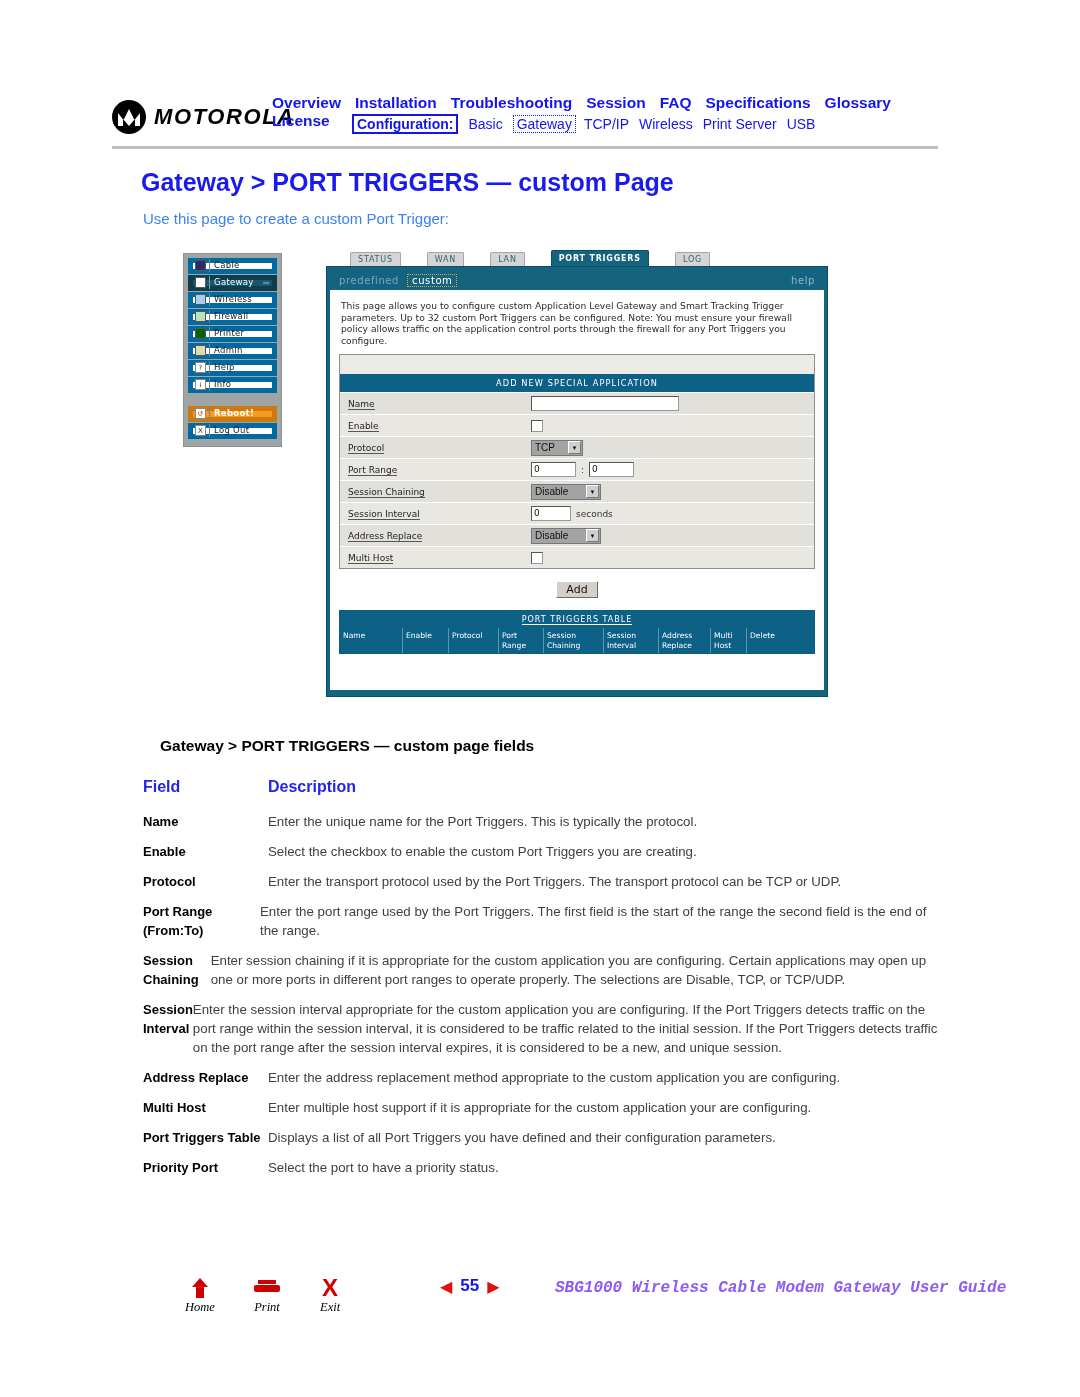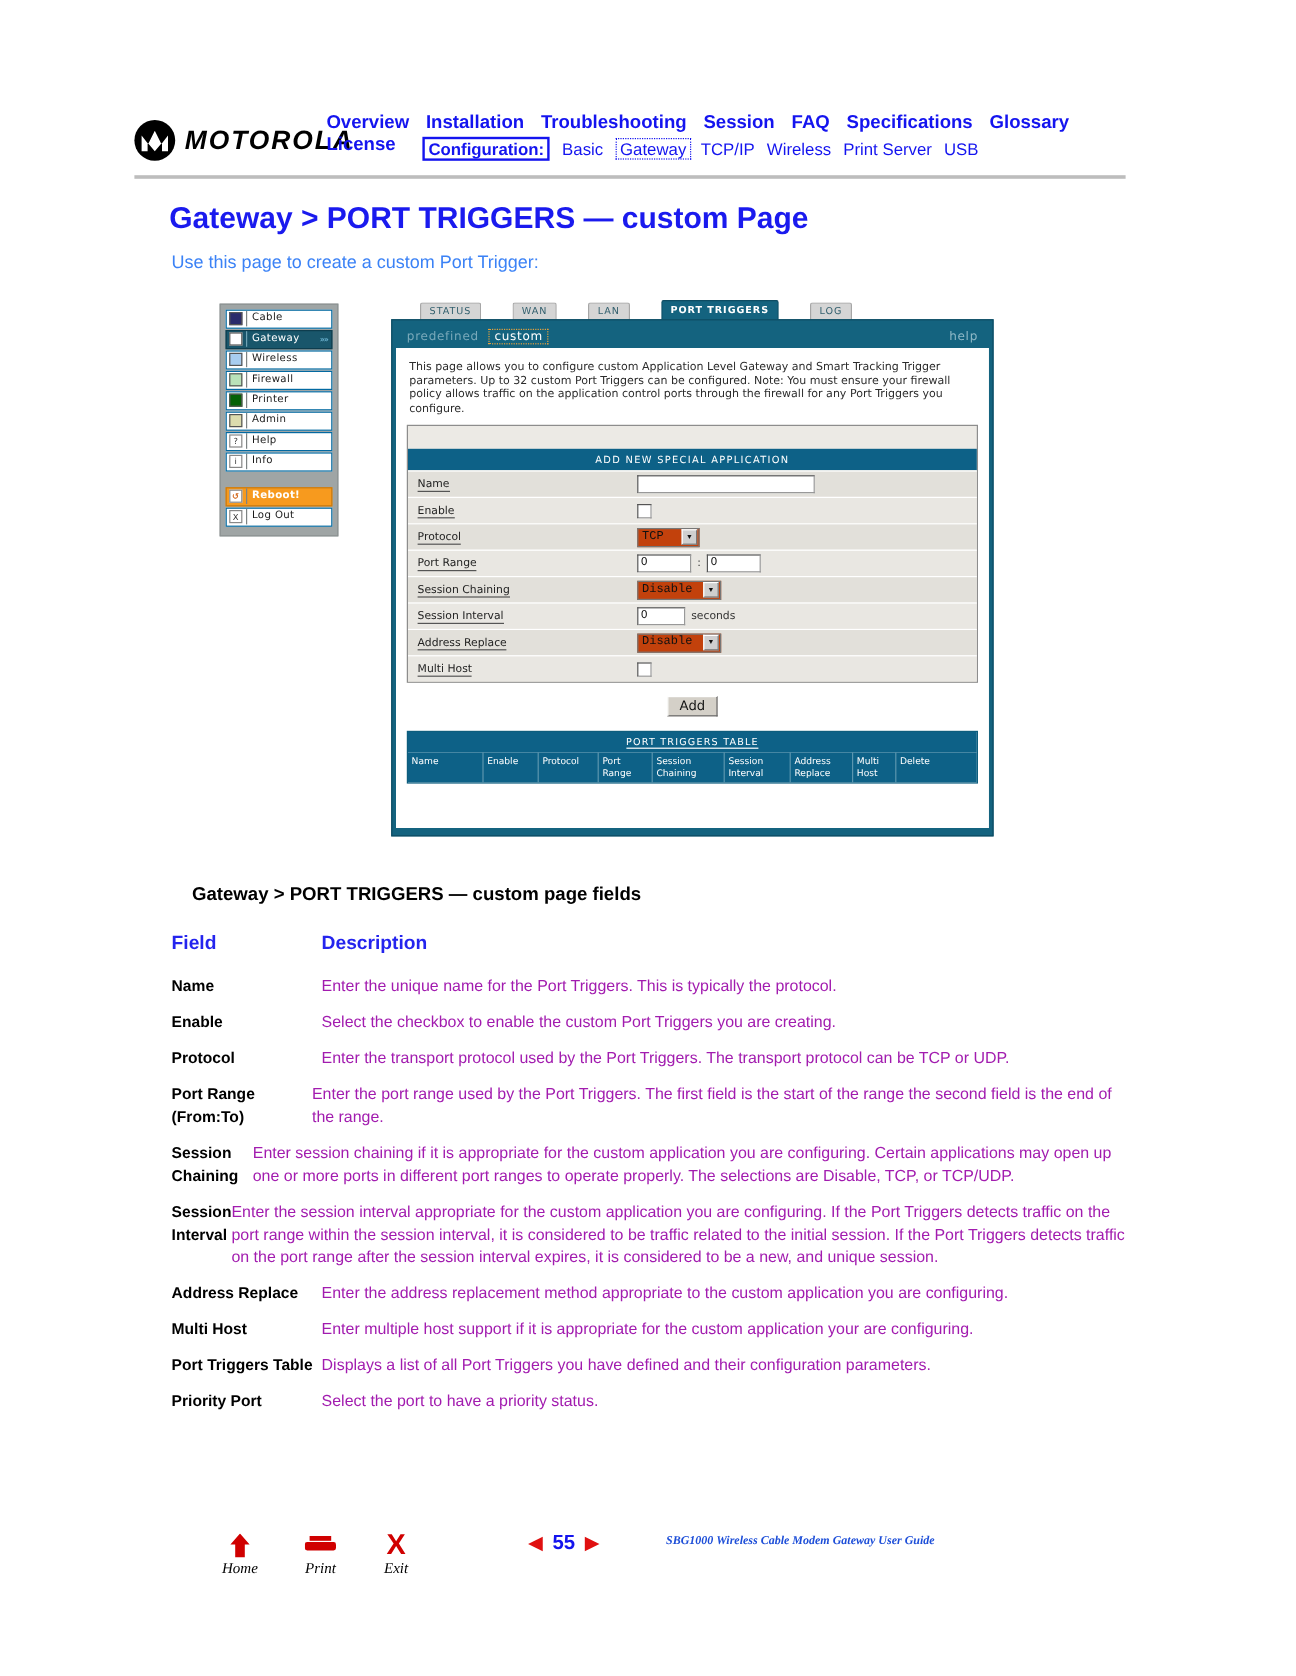--- a/index.html
+++ b/index.html
@@ -30,21 +30,21 @@
   
   .pagetitle { position: absolute; left: 141px; top: 168px; font-size: 25px; font-weight: bold; color: #1a1aee; }
   .intro { position: absolute; left: 143px; top: 210px; font-size: 15px; color: #3b82f6; }
 
   
   .shot { position: absolute; left: 183px; top: 250px; width: 645px; height: 450px; }
 
   
   .sidebar { position: absolute; left: 0px; top: 3px; width: 99px;
              background: #9fa5a5; padding: 4px 4px 6px 4px; border: 1px solid #8b9191; }
-  .side-item { display: flex; align-items: center; background: #ffffff; border: 1px solid #0369a1;
+  .side-item { display: flex; align-items: center; background: #ffffff; border: 5px solid #0369a1;
                height: 15.5px; margin-bottom: 1.5px; font-size: 8.5px; color: #1a1a1a;
                font-family: "DejaVu Sans", sans-serif; letter-spacing: .3px; }
   .side-item .sw { width: 11px; height: 11px; margin: 0 3px 0 2px; border: 1px solid #555; flex: 0 0 auto; }
   .side-item .lbl { flex: 1 1 auto; border-left: 1px solid #7d8383; padding-left: 4px; line-height: 13px; }
   .side-item.sel { background: #19566b; color: #ffffff; border-color: #0e3d4e; }
   .side-item.sel .lbl { border-left: 1px solid #6fa3b5; }
   .side-item.sel .arrow { font-size: 7px; padding-right: 3px; color: #7fc9e8; letter-spacing:-1px;}
   .side-item.reboot { background: #f79a1e; color: #ffffff; font-weight: bold; border-color: #c97a10; }
   .side-item .gl { width: 11px; height: 11px; margin: 0 3px 0 2px; border: 1px solid #888;
                    background:#fff; font-size: 7px; text-align: center; line-height: 10px; color:#333; flex:0 0 auto;}
@@ -76,22 +76,22 @@
   .frow { display: flex; align-items: center; height: 22px; border-top: 1px solid #ffffff;
           background: #e9e7e2; }
   .frow:nth-child(even) { background: #e2e0da; }
   .fname { width: 185px; padding-left: 8px; font-size: 9px; color: #222;
            font-family: "DejaVu Sans", sans-serif; }
   .fname span { border-bottom: 1px solid #555; }
   .fval { flex: 1 1 auto; display: flex; align-items: center; gap: 5px; padding-left: 6px; }
   .inp { height: 15px; background: #fff; border: 1px solid #999; border-top-color: #555; border-left-color: #555;
          font-size: 9px; padding: 0 2px; line-height: 13px; color: #111; font-family: "DejaVu Sans", sans-serif;}
   .chk { width: 12px; height: 12px; background: #fff; border: 1px solid #999; border-top-color: #555; border-left-color: #555; }
-  .sel2 { height: 16px; background: #c2410c; border: 1px solid #777; display: flex; align-items: center;
-          font-size: 10px; padding-left: 3px; color: #111; font-family: Liberation Mono, monospace;}
+  .sel2 { height: 16px; background: #a3a3a3; border: 1px solid #777; display: flex; align-items: center;
+          font-size: 10px; padding-left: 3px; color: #111; font-family: Liberation Sans, sans-serif;}
   .sel2 .arw { width: 13px; height: 13px; margin-left: auto; margin-right: 1px; background: #cfcfcf;
                border: 1px solid #777; border-top-color:#fff; border-left-color:#fff;
                display:flex; align-items:center; justify-content:center; font-size: 6px; color: #111; }
   .unit { font-size: 9px; color: #333; font-family: "DejaVu Sans", sans-serif; }
   .addbtn-wrap { text-align: center; margin: 10px 0 12px 0; }
   .addbtn { display: inline-block; background: #d4d0c8; border: 1px solid #6b6b6b;
             border-top-color:#fff; border-left-color:#fff;
             padding: 1px 9px; font-size: 11px; color: #111; font-family: "DejaVu Sans", sans-serif; }
 
   
@@ -104,32 +104,32 @@
           border-left: 1px solid #5b96af; font-family: "DejaVu Sans", sans-serif; }
   .tcol:first-child { border-left: none; }
 
   
   .sect-title { position: absolute; left: 160px; top: 737px; font-size: 15.5px; font-weight: bold; color: #000; }
   .doc { position: absolute; left: 143px; top: 778px; width: 800px; }
   .doc-head { display: flex; font-size: 16px; font-weight: bold; color: #2424ee; margin-bottom: 16px; }
   .doc-head .c1 { width: 125px; }
   .doc-row { display: flex; margin-bottom: 11px; }
   .doc-row .c1 { width: 125px; font-size: 13px; font-weight: bold; color: #000; line-height: 19px; }
-  .doc-row .c2 { flex: 1 1 auto; font-size: 13.3px; color: #a21caf; line-height: 19px; }
+  .doc-row .c2 { flex: 1 1 auto; font-size: 13.3px; color: #404040; line-height: 19px; }
 
   
   .footer { position: absolute; left: 0; top: 1268px; width: 1080px; height: 70px; }
   .fnav { position: absolute; display: flex; flex-direction: column; align-items: center; }
   .fnav .glyph { height: 24px; display: flex; align-items: center; justify-content: center; }
   .fnav .cap { font-size: 12.5px; font-style: italic; color: #000; font-family: "Liberation Serif", serif; }
   .pgnav { position: absolute; left: 440px; top: 1276px; display: flex; align-items: center; gap: 8px; }
   .pgnav .tri { color: #e01010; font-size: 16px; }
   .pgnav .num { color: #1414ee; font-weight: bold; font-size: 17px; }
-  .guide { position: absolute; left: 555px; top: 1279px; font-size: 10px; font-style: italic;
-           font-weight: bold; font-family: Liberation Serif, serif; color: #1d4ed8; }
+  .guide { position: absolute; left: 555px; top: 1279px; font-size: 16px; font-style: italic;
+           font-weight: bold; font-family: Liberation Mono, monospace; color: #8b5cf6; }
 </style>
 </head>
 <body>
 
 <div class="page">
 
   <div class="logo-wrap">
     <div class="logo-mark">
       <svg width="24" height="20" viewBox="0 0 24 20">
         <path d="M1 19 L1 6 L6.5 13 L12 2 L17.5 13 L23 6 L23 19 L18 19 L18 12 L12 19 L6 12 L6 19 Z" fill="#ffffff"></path>

